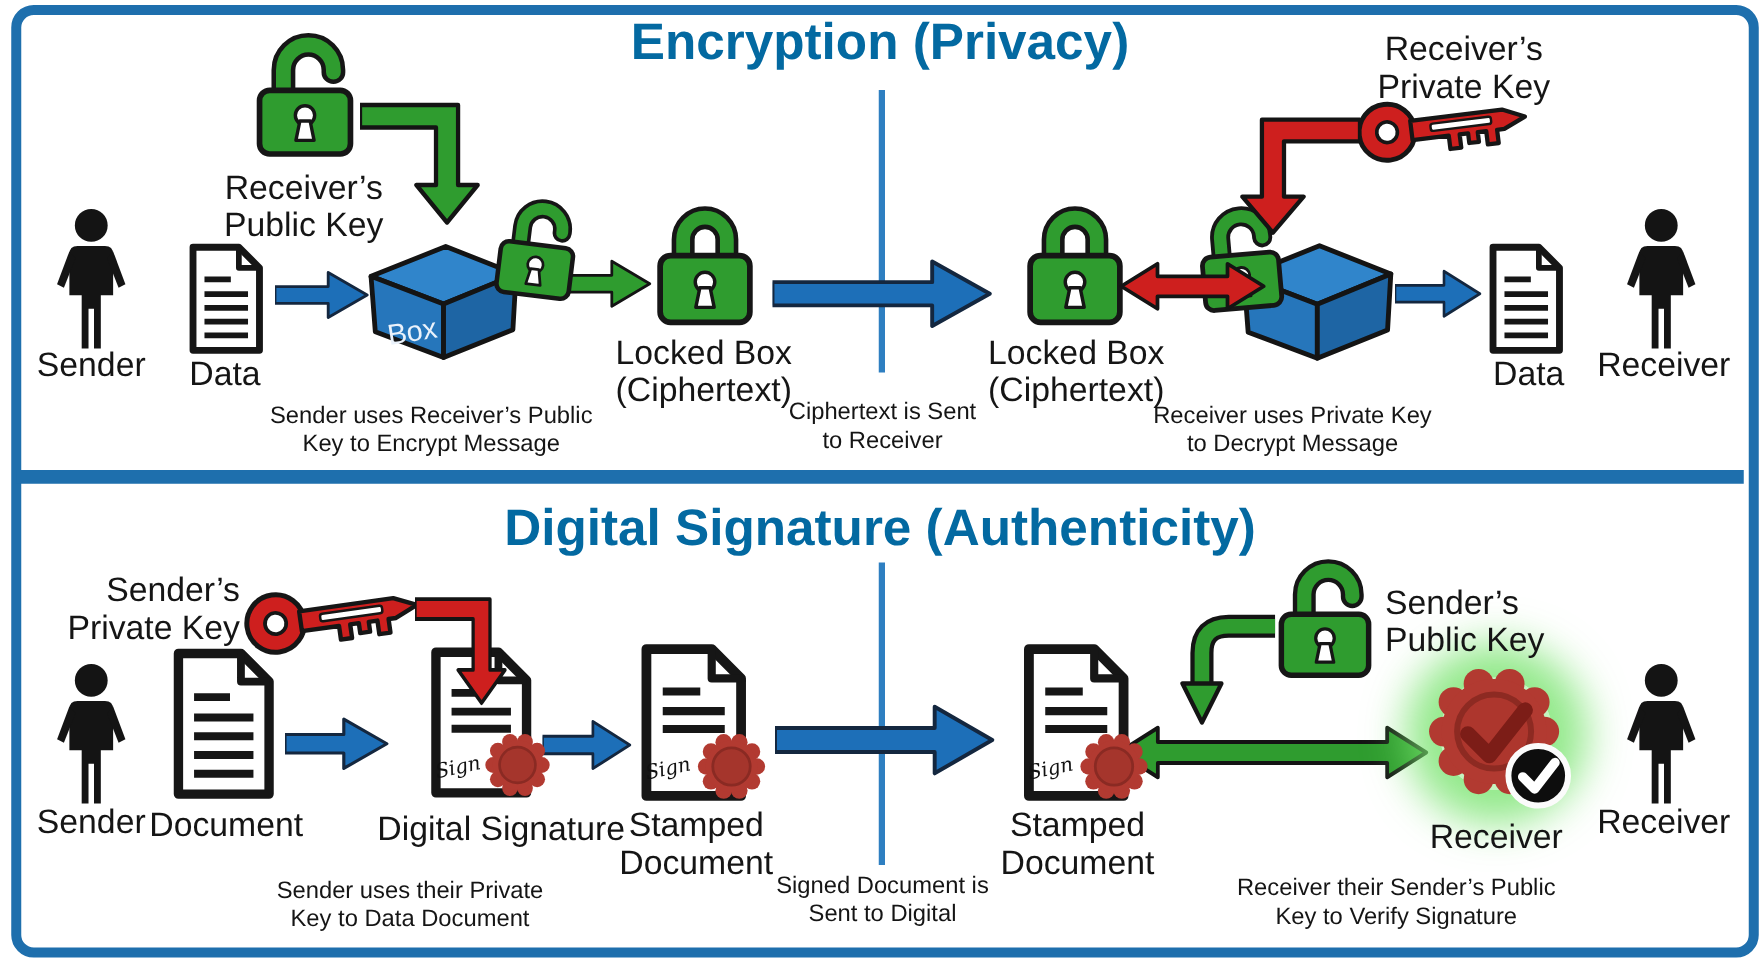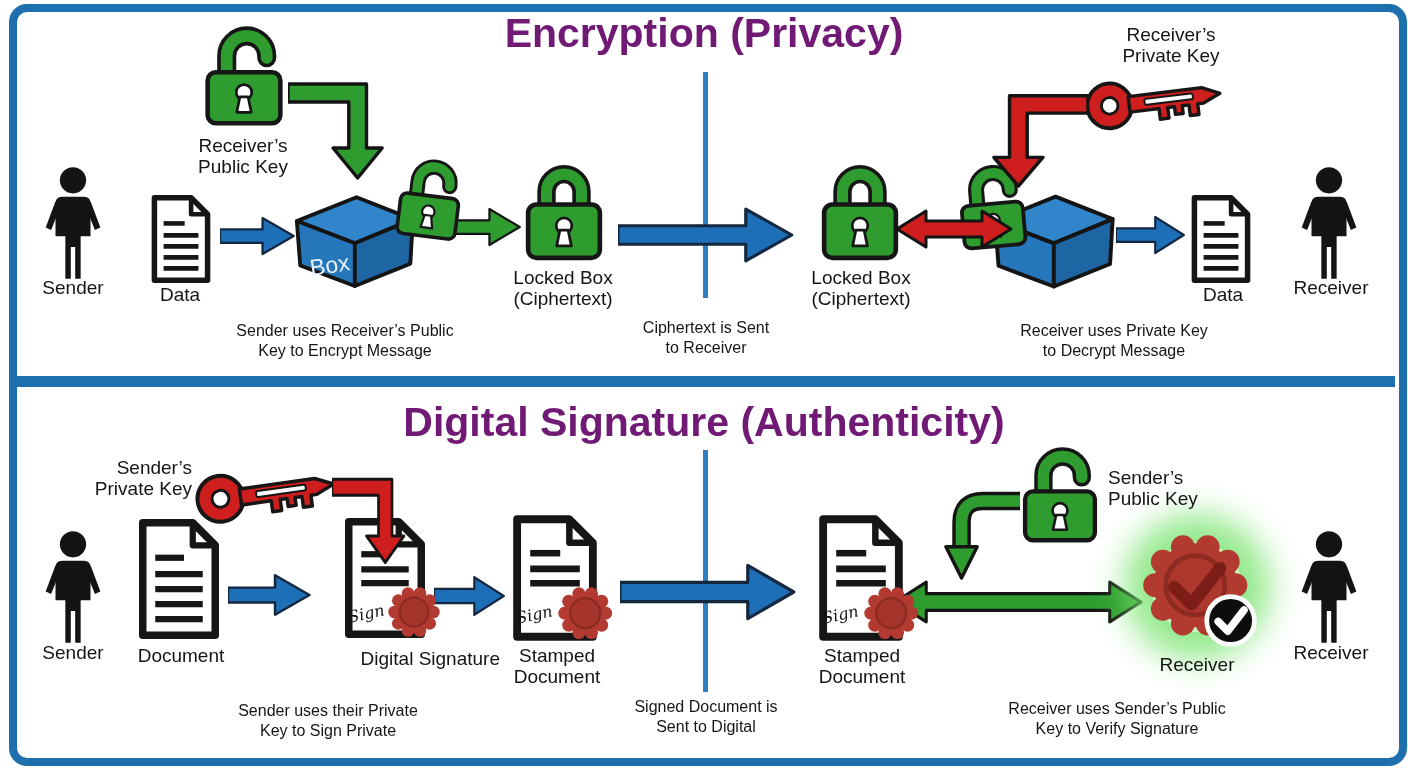--- a/index.html
+++ b/index.html
@@ -3,23 +3,23 @@
 <meta charset="utf-8">
 <style>
   html,body{margin:0;padding:0;background:#fff;}
   #stage{position:relative;width:1408px;height:768px;background:#fff;overflow:hidden;
          font-family:"Liberation Sans",sans-serif;color:#151515;}
   .frame{position:absolute;left:9px;top:4px;width:1382px;height:746px;
          border:8px solid #1e6fad;border-radius:18px;z-index:0;}
   .hdiv{position:absolute;left:13px;top:376px;width:1382px;height:11px;background:#1e6fad;z-index:5;}
   .vline{position:absolute;width:5px;background:#2e7fc1;z-index:0;}
   .ttl{position:absolute;left:0;width:100%;text-align:center;font-size:41px;font-weight:bold;
-       color:#701a75;z-index:6;line-height:1.15;}
-  .lbl{position:absolute;font-size:19px;text-align:center;line-height:1.12;white-space:pre-line;z-index:6;}
-  .cap{position:absolute;font-size:16px;text-align:center;line-height:1.22;white-space:pre-line;z-index:6;}
+       color:#0369a1;z-index:6;line-height:1.15;}
+  .lbl{position:absolute;font-size:27px;text-align:center;line-height:1.12;white-space:pre-line;z-index:6;}
+  .cap{position:absolute;font-size:19px;text-align:center;line-height:1.22;white-space:pre-line;z-index:6;}
   .right{text-align:right;} .left{text-align:left;}
   .ic{position:absolute;}
   .z1{z-index:1}.z2{z-index:2}.z3{z-index:3}.z4{z-index:4}
   .sdoc{position:absolute;z-index:3;}
   .sdoc .doc{position:absolute;left:0;top:0;width:100%;height:100%;}
   .sig{position:absolute;left:9%;bottom:15%;font-family:"DejaVu Serif",serif;font-style:italic;
        font-size:16px;transform:rotate(-12deg);color:#111;z-index:2;}
   .sealpos{position:absolute;right:-12%;bottom:2%;width:60%;height:auto;z-index:3;}
   .glow{position:absolute;left:1152px;top:542px;width:90px;height:90px;border-radius:50%;
         box-shadow:0 0 32px 28px rgba(120,228,110,0.8);background:rgba(150,235,140,.55);z-index:1;}
@@ -173,21 +173,21 @@
       <path d="M22 28 H42 Q48 28 48 34 L48 64 H39 L39 103 H34 L34 74 H30 L30 103 H25 L25 64 H16 L16 34 Q16 28 22 28 Z" fill="#141414"></path>
       <path d="M16 32 L7 56 L12 58.5 L20.5 37 Z" fill="#141414"></path>
       <path d="M48 32 L57 56 L52 58.5 L43.5 37 Z" fill="#141414"></path>
     </svg>
     <div class="lbl" style="left:1271px;top:277px;width:120px;">Receiver</div>
 
     <div class="cap" style="left:185px;top:321px;width:320px;">Sender uses Receiver’s Public
 Key to Encrypt Message</div>
     <div class="cap" style="left:596px;top:318px;width:220px;">Ciphertext is Sent
 to Receiver</div>
-    <div class="cap" style="left:964px;top:321px;width:300px;">Receiver uses Private Key
+    <div class="cap" style="left:884px;top:321px;width:300px;">Receiver uses Private Key
 to Decrypt Message</div>
   </div>
 
   <div>
     <div class="ttl" style="top:399px;">Digital Signature (Authenticity)</div>
     <div class="vline" style="left:703px;top:450px;height:242px;"></div>
 
     <svg class="ic z3" style="left:38px;top:530px;" width="70" height="114" viewBox="0 0 64 104">
       <circle cx="32" cy="13" r="12" fill="#141414"></circle>
       <path d="M22 28 H42 Q48 28 48 34 L48 64 H39 L39 103 H34 L34 74 H30 L30 103 H25 L25 64 H16 L16 34 Q16 28 22 28 Z" fill="#141414"></path>
@@ -372,19 +372,19 @@
 
     <svg class="ic z3" style="left:1294px;top:530px;" width="70" height="114" viewBox="0 0 64 104">
       <circle cx="32" cy="13" r="12" fill="#141414"></circle>
       <path d="M22 28 H42 Q48 28 48 34 L48 64 H39 L39 103 H34 L34 74 H30 L30 103 H25 L25 64 H16 L16 34 Q16 28 22 28 Z" fill="#141414"></path>
       <path d="M16 32 L7 56 L12 58.5 L20.5 37 Z" fill="#141414"></path>
       <path d="M48 32 L57 56 L52 58.5 L43.5 37 Z" fill="#141414"></path>
     </svg>
     <div class="lbl" style="left:1271px;top:642px;width:120px;">Receiver</div>
 
     <div class="cap" style="left:178px;top:701px;width:300px;">Sender uses their Private
-Key to Sign Private</div>
+Key to Data Document</div>
     <div class="cap" style="left:591px;top:697px;width:230px;">Signed Document is
 Sent to Digital</div>
-    <div class="cap" style="left:957px;top:699px;width:320px;">Receiver uses Sender’s Public
+    <div class="cap" style="left:957px;top:699px;width:320px;">Receiver their Sender’s Public
 Key to Verify Signature</div>
   </div>
 </div>
 
 </body></html>

